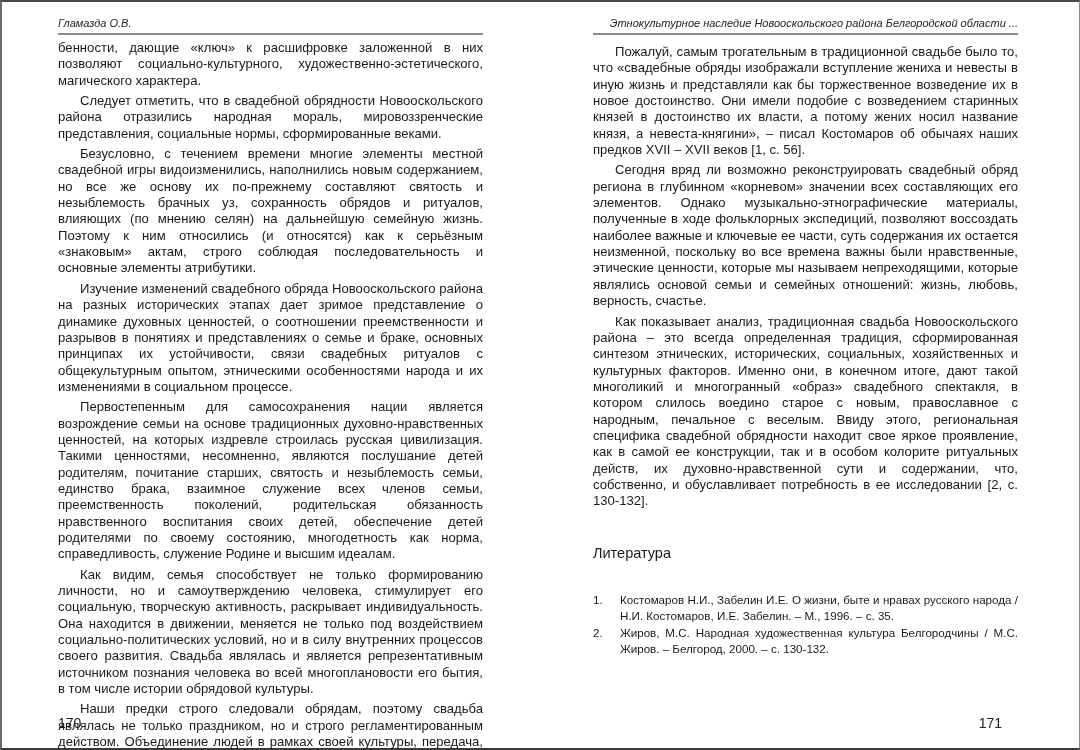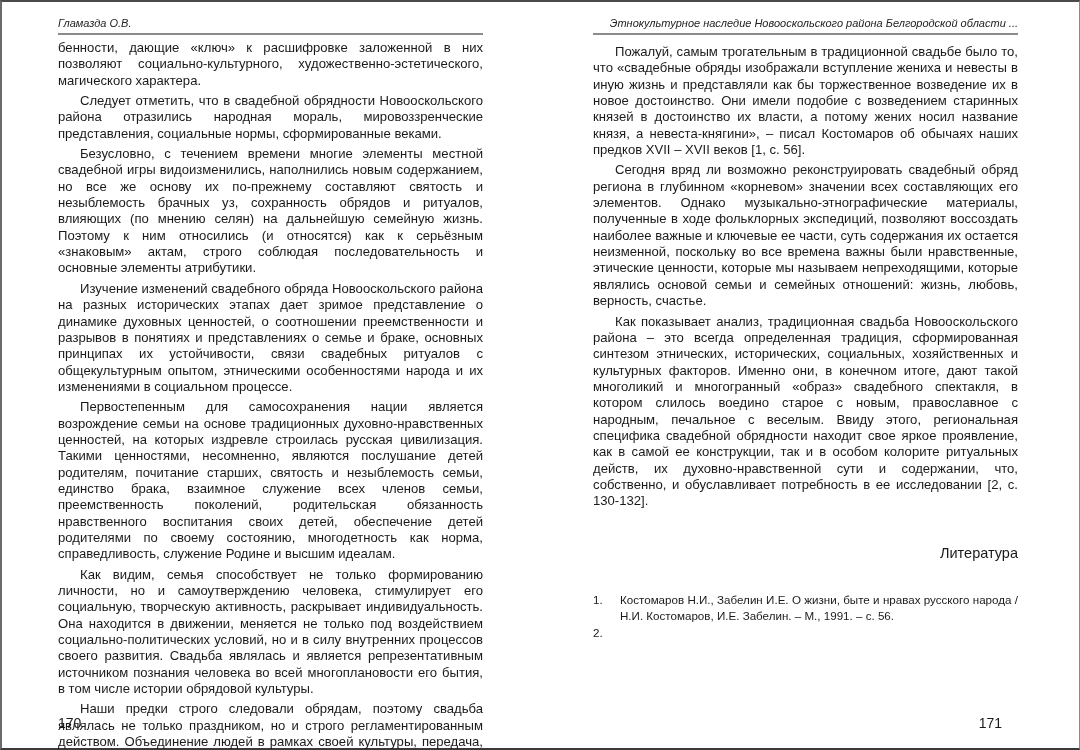--- a/index.html
+++ b/index.html
@@ -22,21 +22,21 @@
     border-bottom:2px solid #8c8c8c; box-sizing:border-box; line-height:16px;
   }
   .page.right .running-head { text-align:right;font-style:italic; }
   .body-text {
     position:absolute; top:40px; left:0; right:0;
     font-size:13.1px; line-height:16.35px; text-align:justify; hyphens:manual;
   }
   .body-text p { margin:0; }
   .body-text p.indent { text-indent:22px; margin-top:4px; }
   .heading {
-    text-align:right; font-size:14.5px; margin:34px 0 30px 0; line-height:18px;
+    text-align:left; font-size:14.5px; margin:34px 0 30px 0; line-height:18px;
   }
   ol.refs { margin:0; padding:0; list-style:none; font-size:11.6px; line-height:16.5px; }
   ol.refs li { position:relative; padding-left:27px; text-align:justify; }
   ol.refs li .num { position:absolute; left:0; top:0; }
   .page-num { position:absolute; top:715px; font-size:14px; }
   .page.left .page-num { left:0; }
   .page.right .page-num { right:16px; }
 </style>
 </head>
 <body>
@@ -60,21 +60,22 @@
 <div class="page right">
   <div class="running-head">Этнокультурное наследие Новооскольского района Белгородской области ...</div>
   <div class="body-text">
     <p class="indent">Пожалуй, самым трогательным в традиционной свадьбе было то, что «свадебные обряды изображали вступление жениха и невесты в иную жизнь и представляли как бы торжественное возведение их в новое достоинство. Они имели подобие с возведением старинных князей в достоинство их власти, а потому жених носил название князя, а невеста-княгини», – писал Костомаров об обычаях наших предков XVII – XVII веков [1, с. 56].</p>
     <p class="indent">Сегодня вряд ли возможно реконструировать свадебный обряд региона в глубинном «корневом» значении всех составляющих его элементов. Однако музыкально-этнографические материалы, полученные в ходе фольклорных экспедиций, позволяют воссоздать наиболее важные и ключевые ее части, суть содержания их остается неизменной, поскольку во все времена важны были нравственные, этические ценности, которые мы называем непреходящими, которые являлись основой семьи и семейных отношений: жизнь, любовь, верность, счастье.</p>
     <p class="indent">Как показывает анализ, традиционная свадьба Новооскольского района – это всегда определенная традиция, сформированная синтезом этнических, исторических, социальных, хозяйственных и культурных факторов. Именно они, в конечном итоге, дают такой многоликий и многогранный «образ» свадебного спектакля, в котором слилось воедино старое с новым, православное с народным, печальное с веселым. Ввиду этого, региональная специфика свадебной обрядности находит свое яркое проявление, как в самой ее конструкции, так и в особом колорите ритуальных действ, их духовно-нравственной сути и содержании, что, собственно, и обуславливает потребность в ее исследовании [2, с. 130-132].</p>
     <div class="heading">Литература</div>
     <ol class="refs">
       <li>
         <span class="num">1.</span>
-        <span>Костомаров Н.И., Забелин И.Е. О жизни, быте и нравах русского народа / Н.И. Костомаров, И.Е. Забелин. – М., 1991. – с. 56.</span>
+        <span>Костомаров Н.И., Забелин И.Е. О жизни, быте и нравах русского народа / Н.И. Костомаров, И.Е. Забелин. – М., 1996. – с. 35.</span>
       </li>
       <li>
         <span class="num">2.</span>
+        <span>Жиров, М.С. Народная художественная культура Белгородчины / М.С. Жиров. – Белгород, 2000. – с. 130-132.</span>
       </li>
     </ol>
   </div>
   <div class="page-num">171</div>
 </div>
 
 </body></html>

